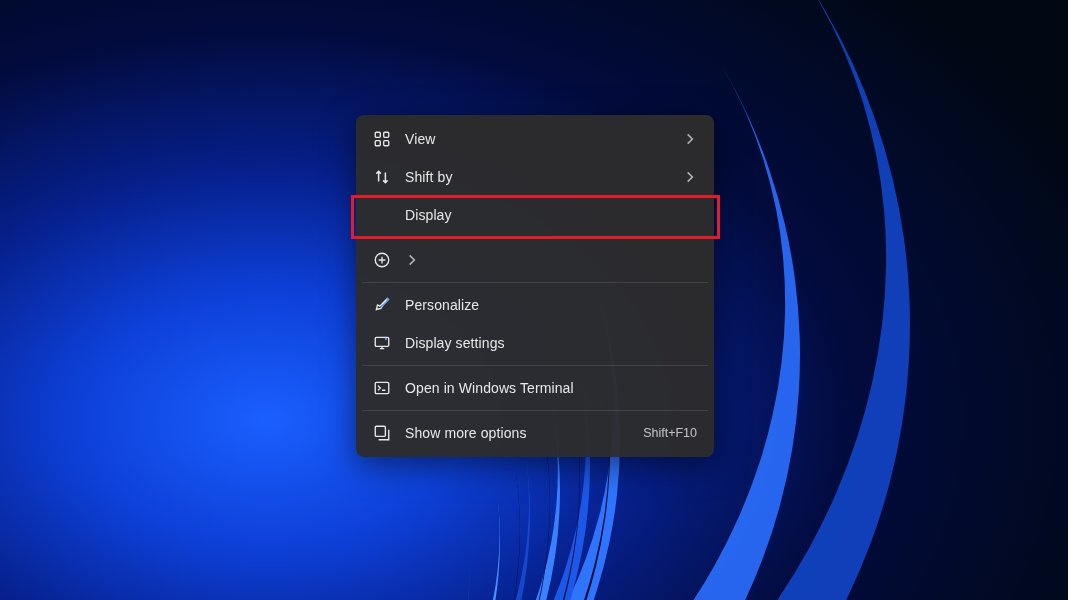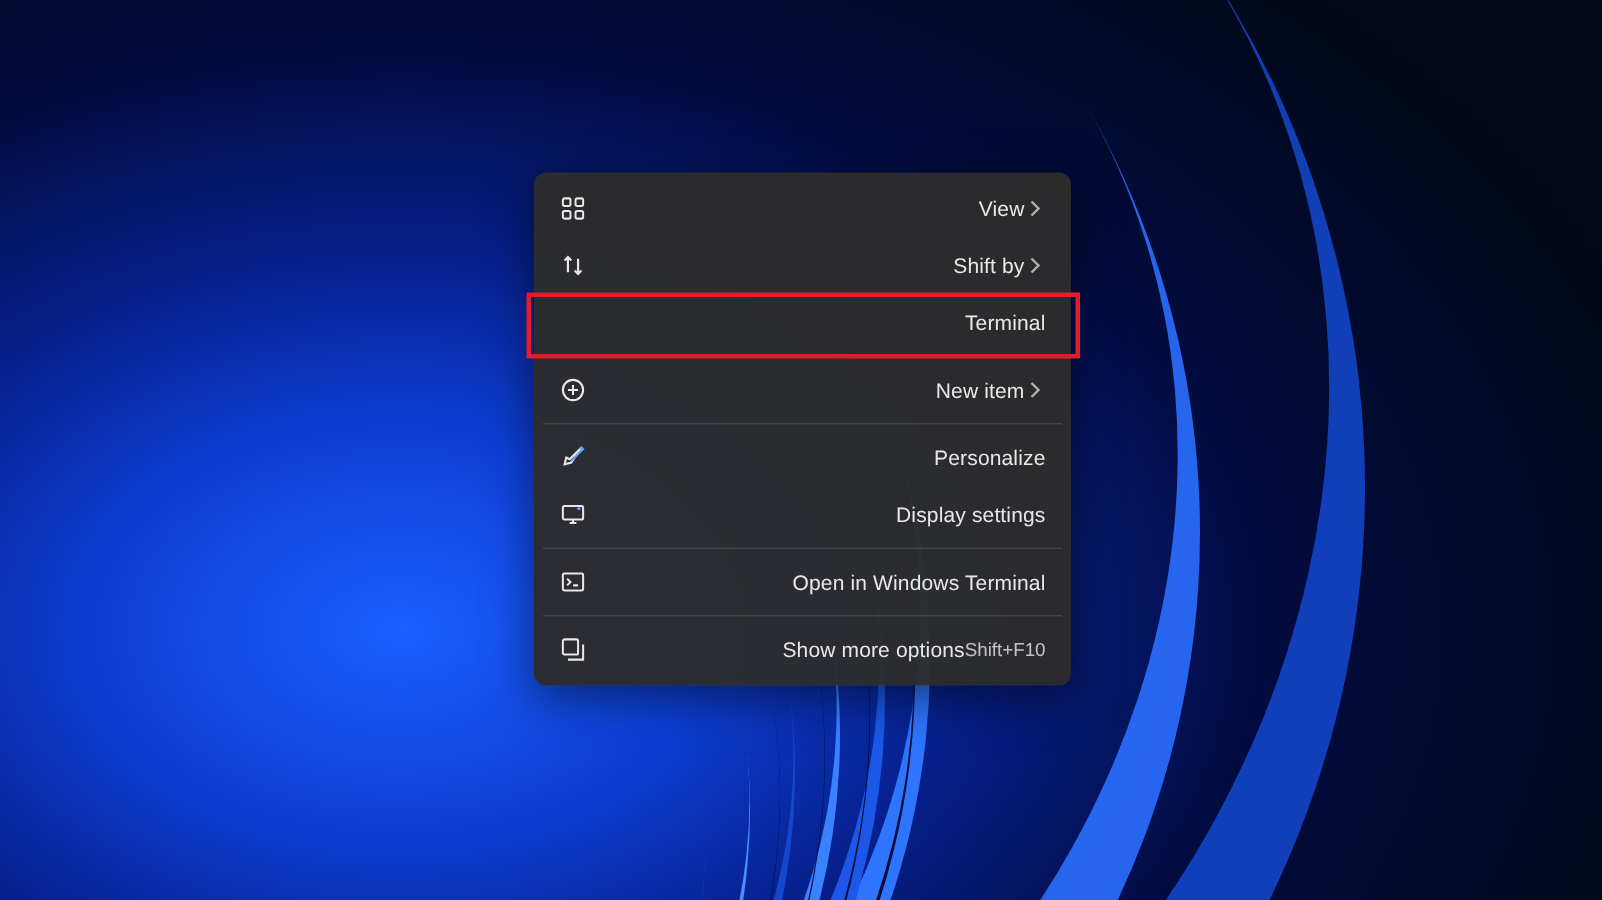--- a/index.html
+++ b/index.html
@@ -66,21 +66,20 @@
       align-items: center;
       justify-content: center;
       margin-right: 14px;
       flex-shrink: 0;
     }
     
     .menu-label {
       flex: 1;
       font-weight: 400;
       letter-spacing: 0.1px;
-      text-align: right;
     }
     
     .menu-chevron {
       width: 14px;
       height: 14px;
       display: inline-flex;
       align-items: center;
       justify-content: center;
       opacity: 0.7;
     }
@@ -163,33 +162,32 @@
     <span class="menu-label">Shift by</span>
     <span class="menu-chevron">
       <svg viewBox="0 0 12 12" fill="none" stroke="#e8e8e8" stroke-width="1.4">
           <path d="M4 2 L8 6 L4 10"></path>
         </svg>
     </span>
   </div>
 
   <div class="menu-item">
     <span class="menu-icon"></span>
-    <span class="menu-label">Terminal</span>
+    <span class="menu-label">Display</span>
   </div>
 
   <div class="divider"></div>
 
   <div class="menu-item">
     <span class="menu-icon">
       <svg viewBox="0 0 16 16" fill="none" stroke="#e8e8e8" stroke-width="1.2">
         <circle cx="8" cy="8" r="6"></circle>
         <path d="M8 5 L8 11 M5 8 L11 8"></path>
       </svg>
     </span>
-    <span class="menu-label">New item</span>
     <span class="menu-chevron">
       <svg viewBox="0 0 12 12" fill="none" stroke="#e8e8e8" stroke-width="1.4">
           <path d="M4 2 L8 6 L4 10"></path>
         </svg>
     </span>
   </div>
 
   <div class="divider"></div>
 
   <div class="menu-item">

